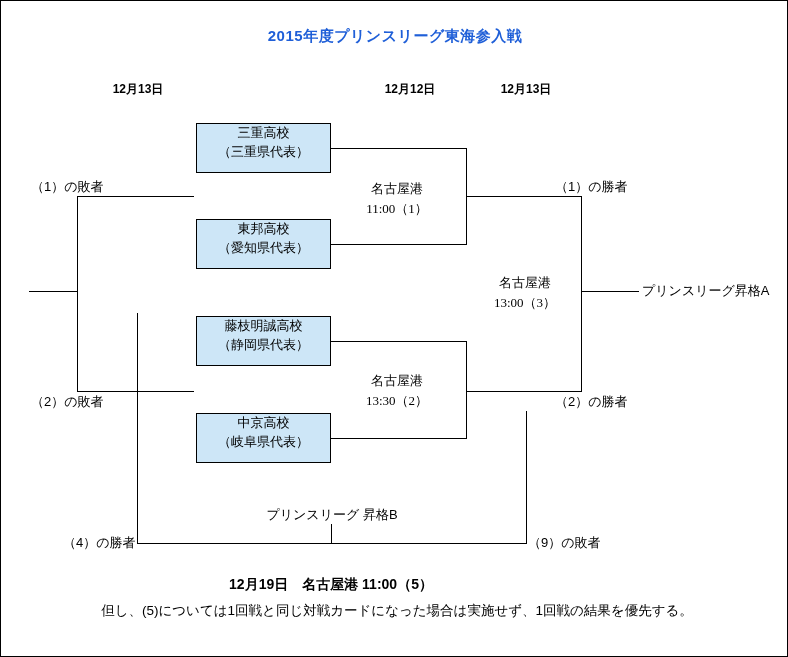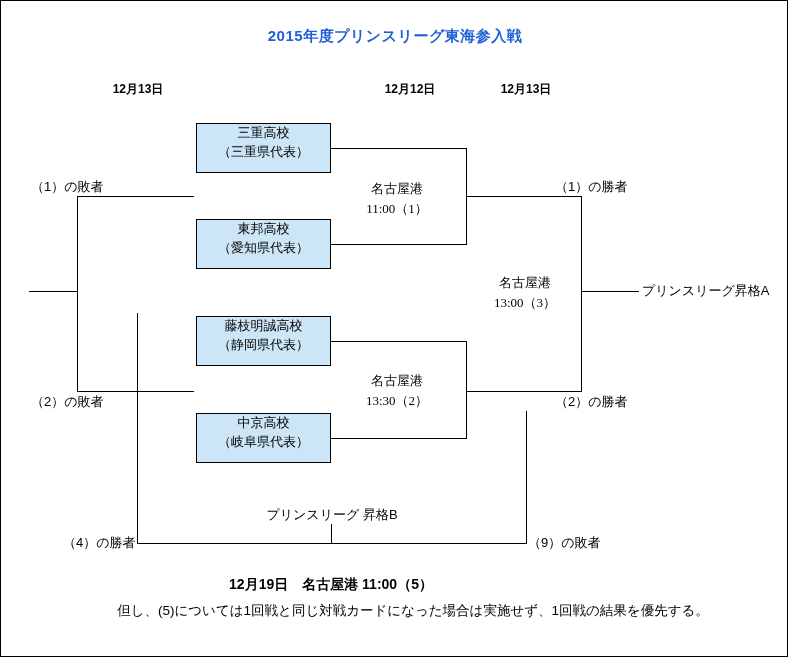--- a/index.html
+++ b/index.html
@@ -138,15 +138,15 @@
   <div class="t side-lbl" style="left:554px;top:177px;">（1）の勝者</div>
   <div class="t side-lbl" style="left:554px;top:392px;">（2）の勝者</div>
 
   <div class="t side-lbl" style="left:62px;top:533px;">（4）の勝者</div>
   <div class="t side-lbl" style="left:527px;top:533px;">（9）の敗者</div>
 
   <div class="t side-lbl" style="left:641px;top:281px;">プリンスリーグ昇格A</div>
   <div class="t ctr side-lbl" style="left:331px;top:505px;">プリンスリーグ 昇格B</div>
 
   <div class="t ctr" id="foot1" style="left:330px;top:575px;">12月19日　名古屋港 11:00（5）</div>
-  <div class="t ctr" id="foot2" style="left:396px;top:601px;margin-left:16px;">但し、(5)については1回戦と同じ対戦カードになった場合は実施せず、1回戦の結果を優先する。</div>
+  <div class="t ctr" id="foot2" style="left:396px;top:601px;">但し、(5)については1回戦と同じ対戦カードになった場合は実施せず、1回戦の結果を優先する。</div>
 
 </div>
 
 </body></html>

